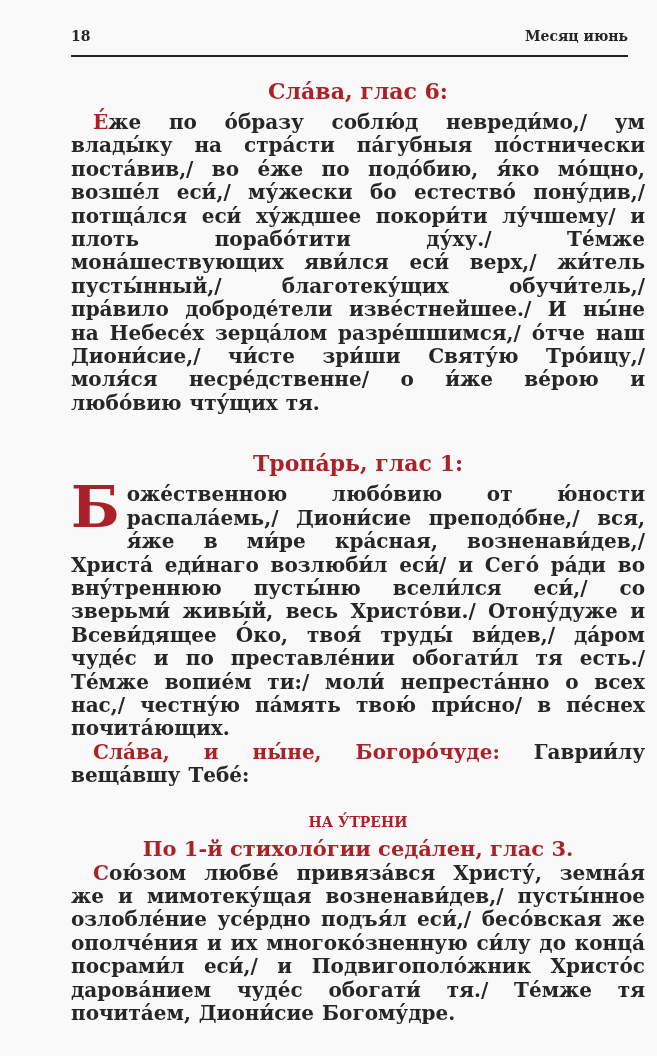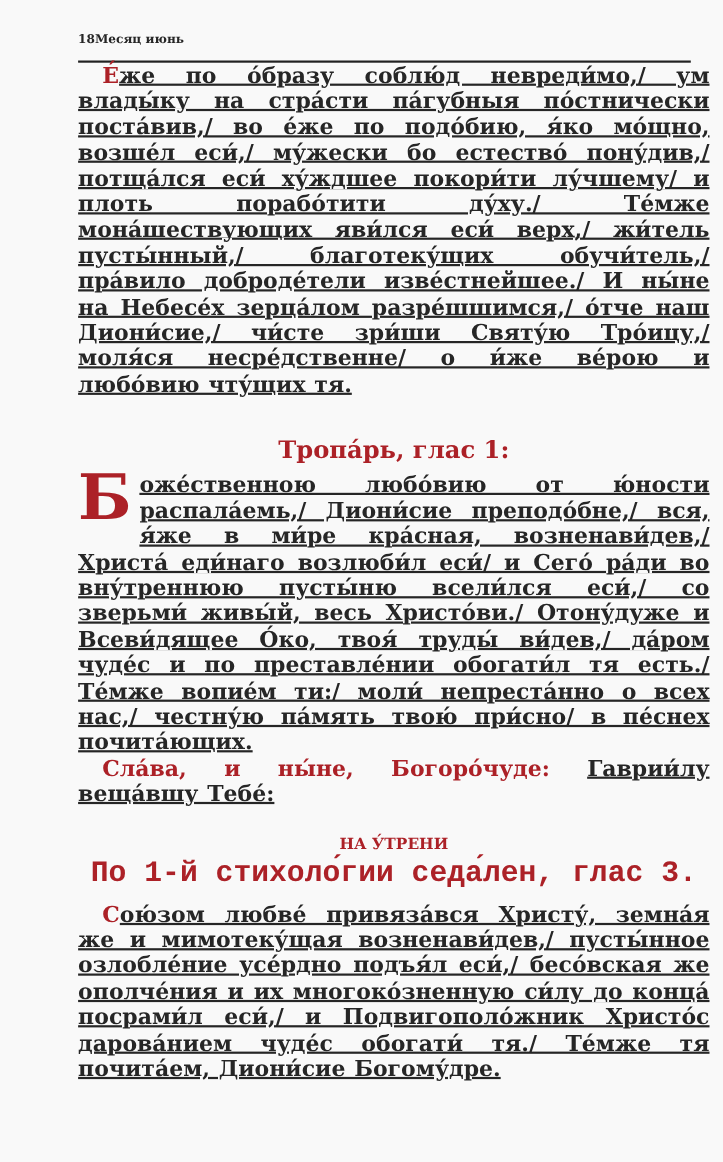--- a/index.html
+++ b/index.html
@@ -15,23 +15,23 @@
     font-weight:700;
     color:var(--ink);
   }
   .page{
     width:657px;height:1056px;
     padding:26px 12px 0 71px;
   }
   .page-header{
     width:557px;
     display:flex;
-    justify-content:flex-start;
+    justify-content:space-between;
     align-items:baseline;
-    font-size:11px;
+    font-size:14px;
     line-height:20px;
   }
   .running-title{}
   .header-rule{
     width:557px;height:2px;
     background:#222;
     margin-top:9px;
   }
   .text-body{width:574px;}
   .heading{
@@ -48,50 +48,51 @@
     line-height:20px;
     margin:0;
   }
   .subheading{
     text-align:center;
     color:var(--red);
     font-size:15px;
     line-height:18px;
     margin:2px 0 7px 0;
   }
-  .sedalen{font-size:27px;line-height:26px;margin:4px 0 12px 0;font-family:Liberation Mono, monospace;}
+  .sedalen{font-size:21px;line-height:26px;margin:4px 0 0 0;}
   .para{
     font-size:20px;
     line-height:23.4px;
     text-align:justify;
     word-spacing:1px;
   }
   .para.indent{text-indent:22px;}
   .red{color:var(--red);}
-  .ink{color:var(--ink);text-decoration:underline;}
+  .ink{color:var(--ink);}
   .dropcap{
     float:left;
     color:var(--red);
     font-size:57px;
     line-height:46px;
     height:46px;
     margin:1px 7px 0 0;
   }
   .spacer{width:100%;}
 </style>
 </head>
 <body>
 
 <div class="page">
   <header class="page-header">
     <span class="page-number">18</span>
     <span class="running-title">Месяц июнь</span>
   </header>
   <div class="header-rule"></div>
   <main class="text-body">
+      <div class="heading">Сла́ва, глас 6:</div>
       <p class="para indent"><span class="red">Е́</span><span class="ink">же по о́бразу соблю́д невреди́мо,/ ум влады́ку на стра́сти па́губныя по́стнически поста́вив,/ во е́же по подо́бию, я́ко мо́щно, возше́л еси́,/ му́жески бо естество́ пону́див,/ потща́лся еси́ ху́ждшее покори́ти лу́чшему/ и плоть порабо́тити ду́ху./ Те́мже мона́шествующих яви́лся еси́ верх,/ жи́тель пусты́нный,/ благотеку́щих обучи́тель,/ пра́вило доброде́тели изве́стнейшее./ И ны́не на Небесе́х зерца́лом разре́шшимся,/ о́тче наш Диони́сие,/ чи́сте зри́ши Святу́ю Тро́ицу,/ моля́ся несре́дственне/ о и́же ве́рою и любо́вию чту́щих тя.</span></p>
       <div class="spacer" style="height: 14px;"></div>
       <div class="heading">Тропа́рь, глас 1:</div>
       <p class="para"><span class="dropcap">Б</span><span class="ink">оже́ственною любо́вию от ю́ности распала́емь,/ Диони́сие преподо́бне,/ вся, я́же в ми́ре кра́сная, возненави́дев,/ Христа́ еди́наго возлюби́л еси́/ и Сего́ ра́ди во вну́треннюю пусты́ню всели́лся еси́,/ со зверьми́ живы́й, весь Христо́ви./ Отону́дуже и Всеви́дящее О́ко, твоя́ труды́ ви́дев,/ да́ром чуде́с и по преставле́нии обогати́л тя есть./ Те́мже вопие́м ти:/ моли́ непреста́нно о всех нас,/ честну́ю па́мять твою́ при́сно/ в пе́снех почита́ющих.</span></p>
       <p class="para indent"><span class="red">Сла́ва, и ны́не, Богоро́чуде: </span><span class="ink">Гаврии́лу веща́вшу Тебе́:</span></p>
       <div class="spacer" style="height: 24px;"></div>
       <div class="small-heading">НА У́ТРЕНИ</div>
       <div class="heading sedalen">По 1-й стихоло́гии седа́лен, глас 3.</div>
       <p class="para indent"><span class="red">С</span><span class="ink">ою́зом любве́ привяза́вся Христу́, земна́я же и мимотеку́щая возненави́дев,/ пусты́нное озлобле́ние усе́рдно подъя́л еси́,/ бесо́вская же ополче́ния и их многоко́зненную си́лу до конца́ посрами́л еси́,/ и Подвигополо́жник Христо́с дарова́нием чуде́с обогати́ тя./ Те́мже тя почита́ем, Диони́сие Богому́дре.</span></p>
     </main>

